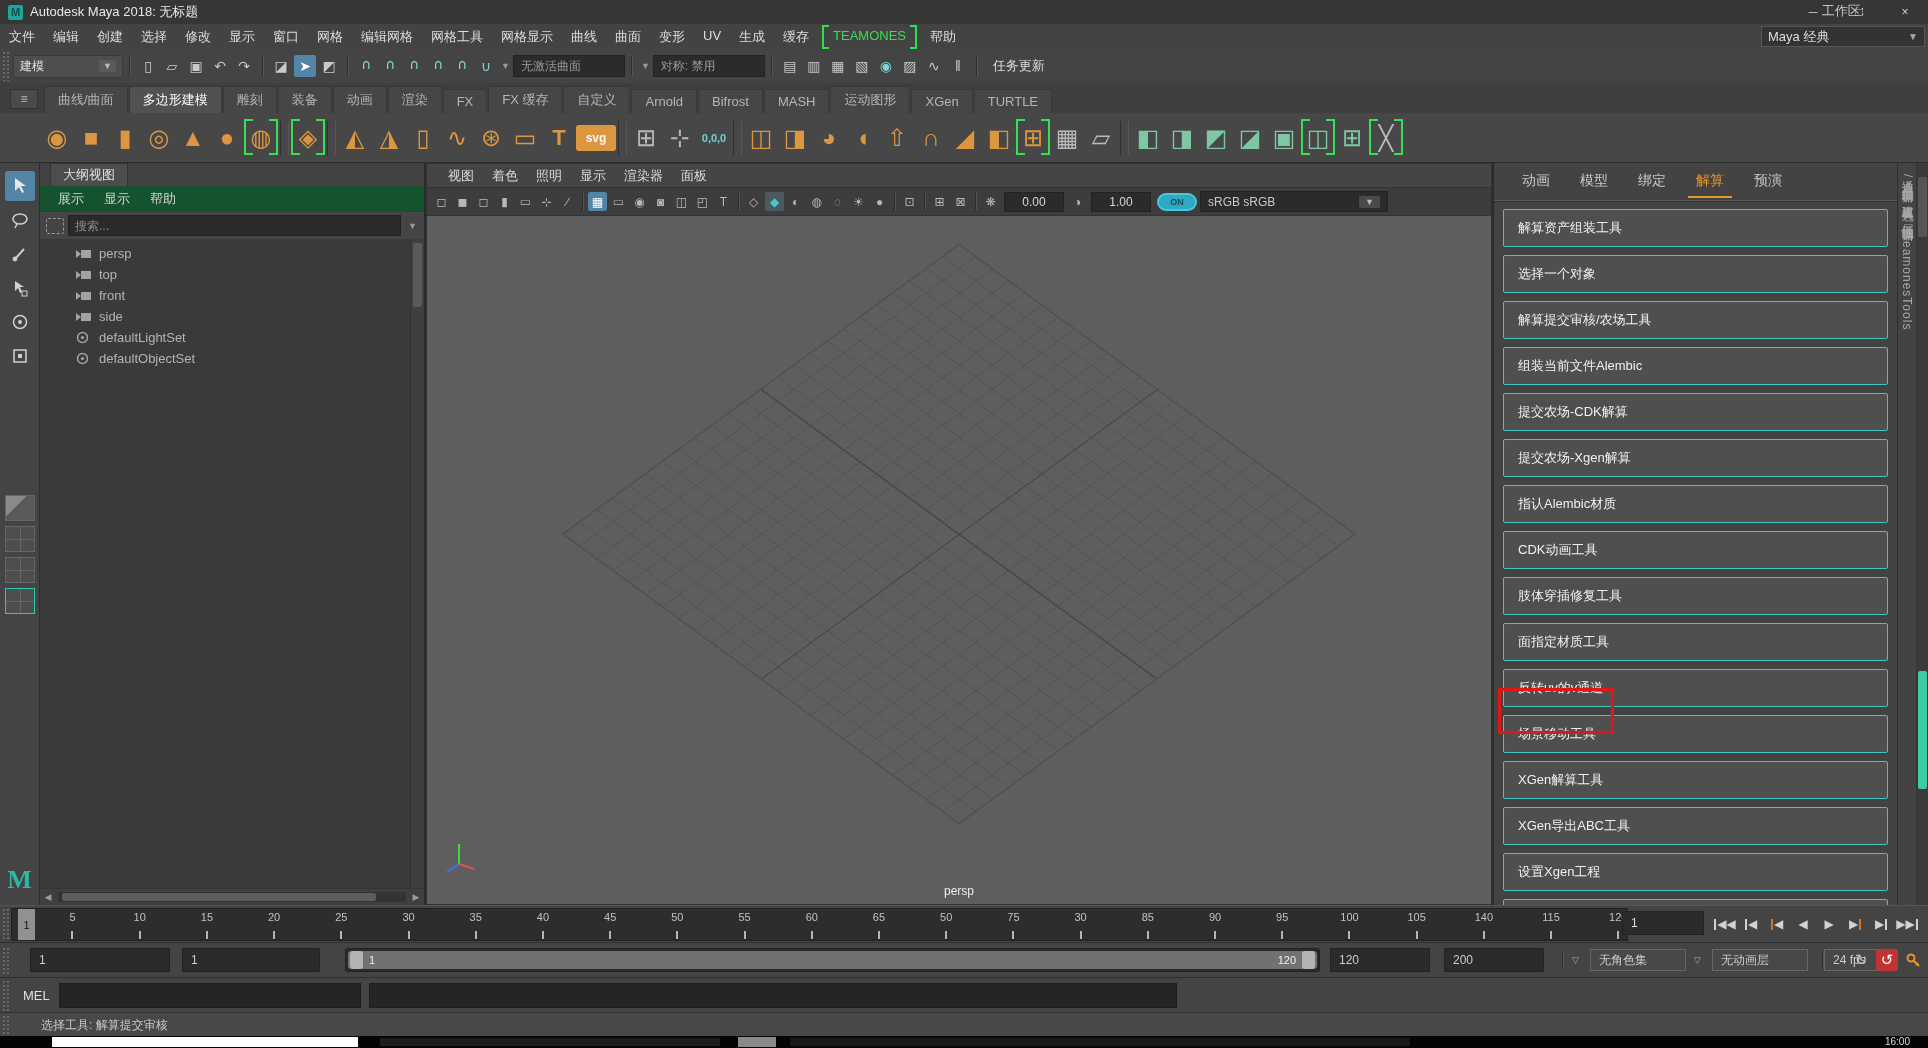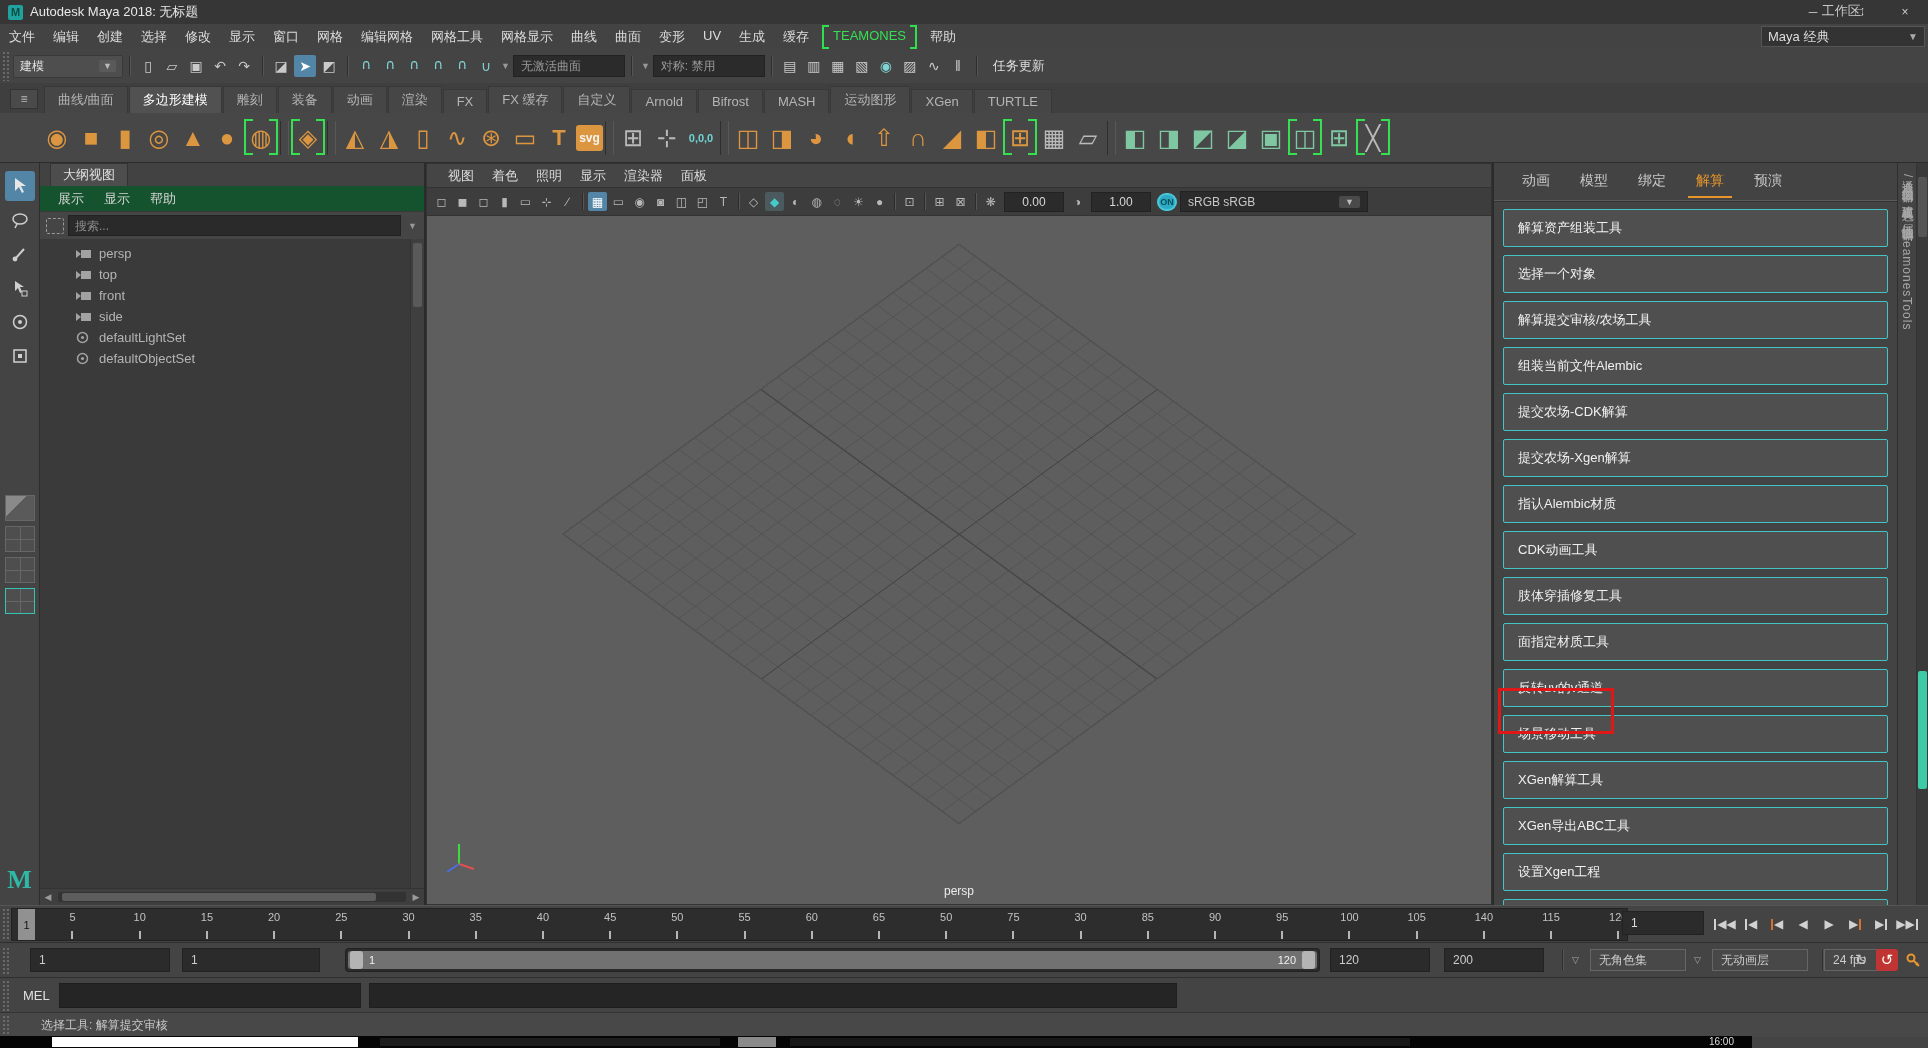--- a/index.html
+++ b/index.html
@@ -50,21 +50,21 @@
   
   #shelf-tabs{left:0;top:83px;width:1928px;height:30px;background:#3f3f3f;display:flex;align-items:flex-end;}
   #shelf-menu-btn{width:26px;height:18px;margin:0 6px 4px 10px;background:#4a4a4a;border:1px solid #333;color:#bbb;display:flex;align-items:center;justify-content:center;font-size:12px;}
   .shelf-tab{padding:4px 13px;color:#b5b5b5;font-size:13px;background:#464646;border:1px solid #383838;border-bottom:none;margin-right:1px;white-space:nowrap;}
   .shelf-tab.active{color:#fff;background:#515151;}
   #shelf-icons{left:0;top:113px;width:1928px;height:50px;background:#474747;display:flex;align-items:center;border-bottom:1px solid #2c2c2c;padding-left:40px;box-sizing:border-box;}
   .shelf-icon{width:34px;height:38px;display:flex;align-items:center;justify-content:center;font-size:24px;color:#dd9640;position:relative;flex:none;}
   .shelf-icon.green{color:#7ec7a2;}
   .shelf-icon.gray{color:#b9b9b9;}
   .shelf-icon.small-text{font-size:11px;font-weight:bold;}
-  .shelf-icon.boxed-text{font-size:12px;color:#f5f5f5;background:#dd9640;width:27px;height:26px;border-radius:3px;}
+  .shelf-icon.boxed-text{font-size:12px;color:#f5f5f5;background:#dd9640;width:40px;height:26px;border-radius:3px;}
   .shelf-sep{width:7px;height:34px;border-left:1px solid #2e2e2e;border-right:1px solid #585858;margin:0 2px;flex:none;}
   .bracketed::before,.bracketed::after{content:"";position:absolute;top:0;bottom:2px;width:7px;border:2px solid #35e052;}
   .bracketed::before{left:0;border-right:none;}
   .bracketed::after{right:0;border-left:none;}
 
   
   #main{left:0;top:163px;width:1928px;height:742px;}
   #toolbox{left:0;top:0;width:40px;height:742px;background:#444;border-right:1px solid #2e2e2e;display:flex;flex-direction:column;align-items:center;padding-top:8px;box-sizing:border-box;}
   .tool-btn{width:30px;height:30px;margin-bottom:4px;display:flex;align-items:center;justify-content:center;border-radius:3px;}
   .tool-btn.active{background:#5285a6;}
@@ -96,21 +96,21 @@
 
   #viewport{left:426px;top:0;width:1068px;height:742px;display:flex;flex-direction:column;border-right:2px solid #2b2b2b;box-sizing:border-box;background:#444;}
   #vp-menus{height:23px;display:flex;align-items:center;padding-left:12px;background:#454545;border:1px solid #333;border-bottom:none;}
   #vp-menus span{padding:0 9px;color:#dcdcdc;}
   #vp-toolbar{height:27px;display:flex;align-items:center;background:#3d3d3d;border:1px solid #333;padding:0 4px;}
   .vt-icon{width:19px;height:19px;display:flex;align-items:center;justify-content:center;color:#b8b8b8;font-size:12px;border-radius:2px;margin:0 1px;flex:none;}
   .vt-icon.active{background:#5285a6;color:#fff;}
   .vt-icon.cyanActive{color:#49c8c8;background:#4a5a5e;}
   .vt-sep{width:1px;height:17px;background:#2c2c2c;box-shadow:1px 0 0 #555;margin:0 4px;flex:none;}
   .vt-field{width:58px;height:18px;background:#2b2b2b;border:1px solid #222;color:#d8d8d8;font-size:12px;display:flex;align-items:center;justify-content:center;margin:0 3px;flex:none;}
-  .vt-badge{width:20px;height:18px;background:#2da9c4;color:#083;color:#0b4f5a;font-size:9px;font-weight:bold;border-radius:9px;display:flex;align-items:center;justify-content:center;margin:0 3px;border:2px solid #49c8dc;box-sizing:border-box;flex:none;}
+  .vt-badge{width:40px;height:18px;background:#2da9c4;color:#083;color:#0b4f5a;font-size:9px;font-weight:bold;border-radius:9px;display:flex;align-items:center;justify-content:center;margin:0 3px;border:2px solid #49c8dc;box-sizing:border-box;flex:none;}
   .vt-select{width:172px;height:19px;background:#2b2b2b;border:1px solid #222;color:#c8c8c8;font-size:12px;display:flex;align-items:center;padding:0 7px;flex:none;}
   .vt-select .arrow{margin-left:auto;background:#4a4a4a;color:#bbb;font-size:9px;padding:1px 6px;border-radius:2px;}
   #vp-view{flex:1;background:#5e5e5e;position:relative;overflow:hidden;border:1px solid #333;border-top:none;}
   #grid-plane{position:absolute;width:560px;height:560px;left:532px;top:318px;
       transform:translate(-50%,-50%) rotateX(43deg) rotateZ(45deg);
       background-image:repeating-linear-gradient(0deg,#525252 0px,#525252 1px,transparent 1px,transparent 23.3px),
                        repeating-linear-gradient(90deg,#525252 0px,#525252 1px,transparent 1px,transparent 23.3px);
       border:1px solid #525252;}
   #grid-plane .axis-h{position:absolute;left:0;right:0;top:50%;height:1px;background:#404040;}
   #grid-plane .axis-v{position:absolute;top:0;bottom:0;left:50%;width:1px;background:#404040;}
@@ -161,21 +161,21 @@
 
   
   #melbar{left:0;top:977px;width:1928px;height:35px;background:#444;border-top:1px solid #2f2f2f;display:flex;align-items:center;}
   #mel-label{margin-left:12px;color:#e0e0e0;font-size:13px;width:34px;}
   #mel-input{width:300px;height:23px;background:#252525;border:1px solid #1e1e1e;margin-left:2px;}
   #mel-output{width:806px;height:23px;background:#252525;border:1px solid #1e1e1e;margin-left:8px;}
   #helpline{left:0;top:1012px;width:1928px;height:24px;background:#484848;border-top:1px solid #333;display:flex;align-items:center;}
   #help-text{margin-left:30px;color:#c8c8c8;font-size:12px;}
 
   
-  #bottomstrip{left:0;top:1036px;width:1752px;height:12px;background:#050505;}
+  #bottomstrip{left:0;top:1036px;width:1928px;height:12px;background:#050505;}
   #bs-white{position:absolute;left:52px;top:1px;width:306px;height:10px;background:#fff;}
   #bs-gray1{position:absolute;left:380px;top:2px;width:340px;height:8px;background:#1d1d1d;}
   #bs-gray2{position:absolute;left:738px;top:1px;width:38px;height:10px;background:#8a8a8a;}
   #bs-gray3{position:absolute;left:790px;top:2px;width:620px;height:8px;background:#181818;}
   #bs-clock{position:absolute;right:18px;top:0;color:#ddd;font-size:10px;}
 </style>
 </head>
 <body>
 
 <div id="titlebar" class="abs">

